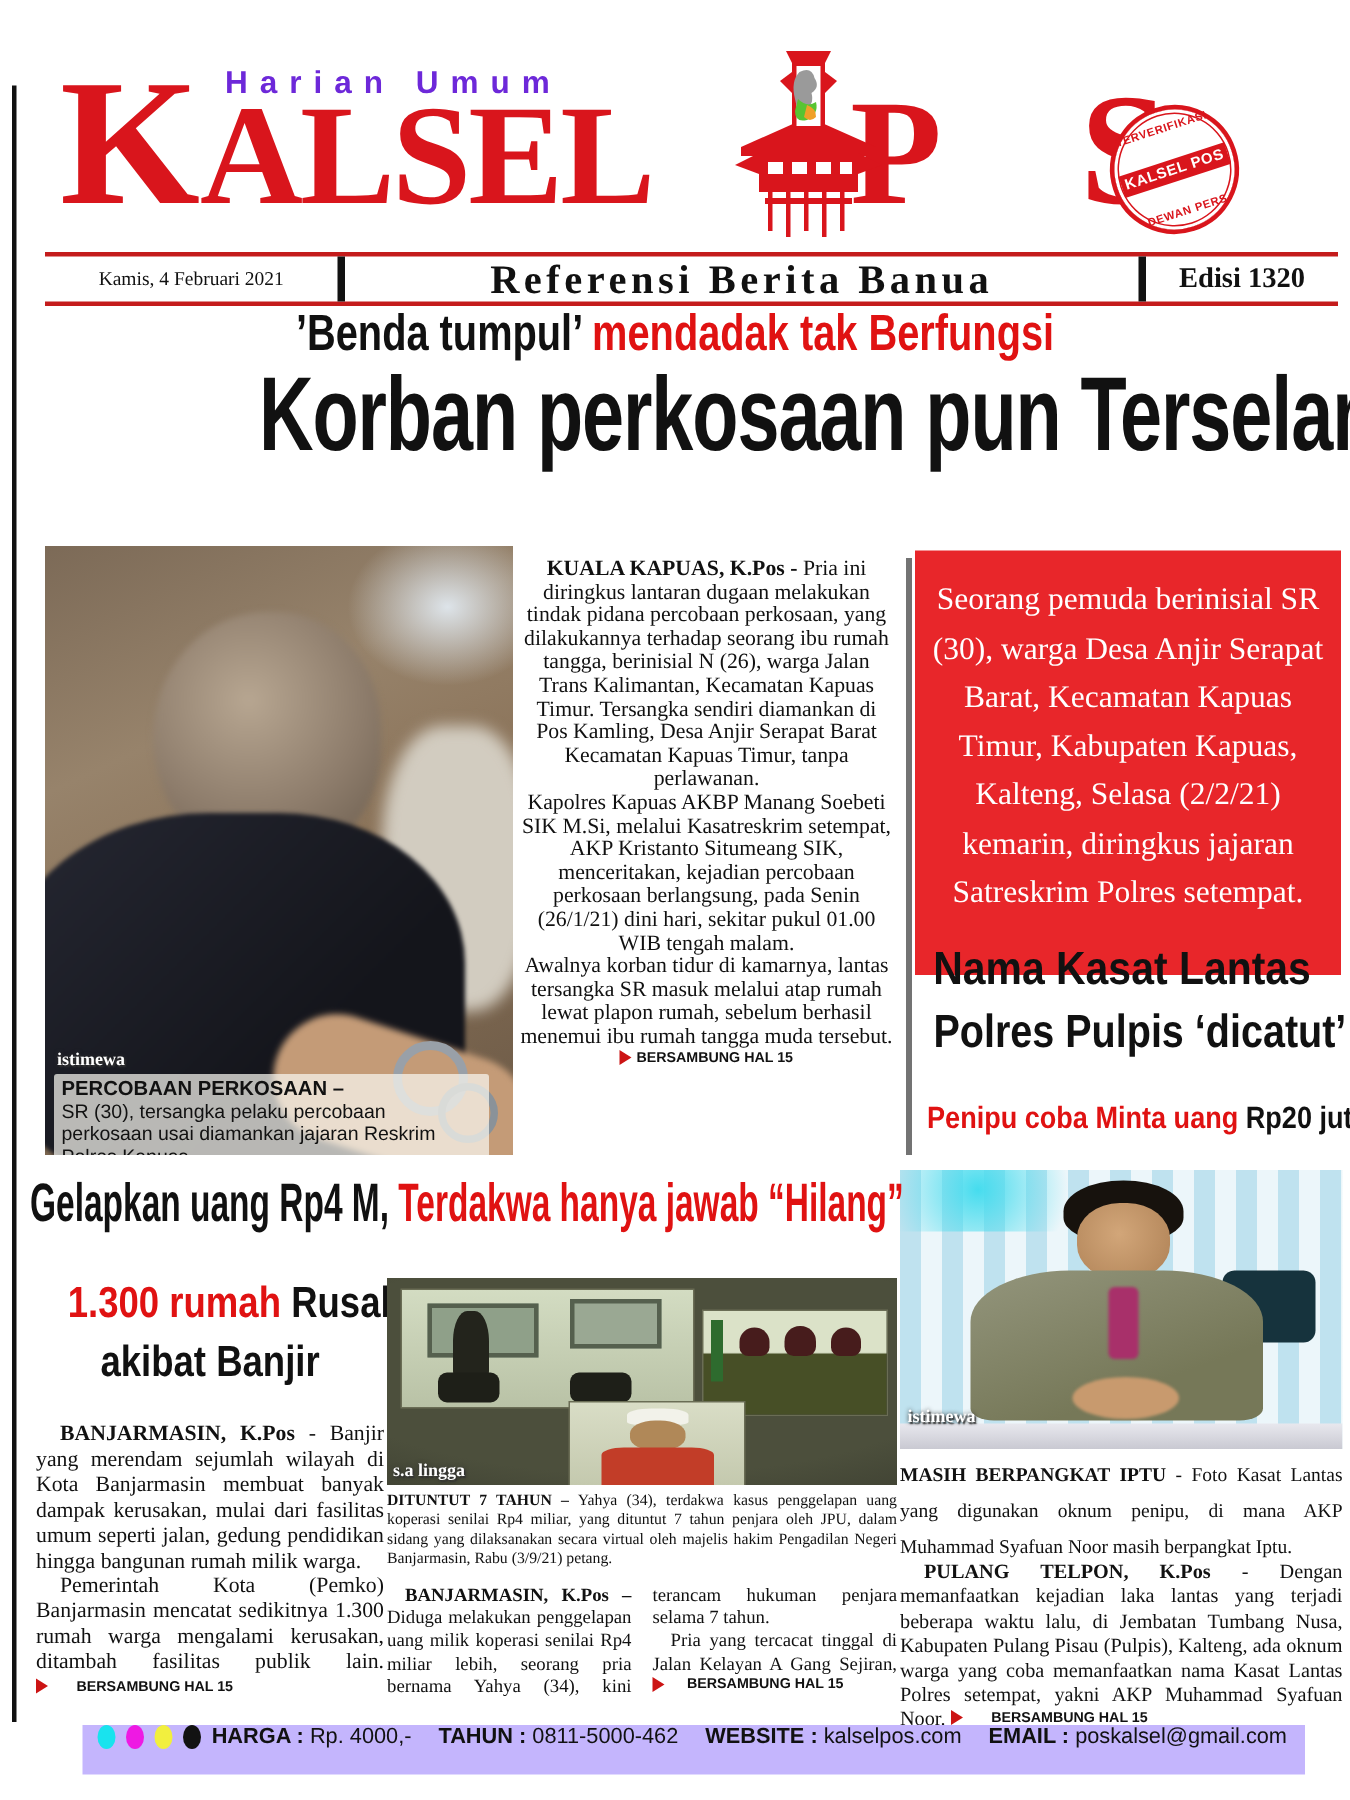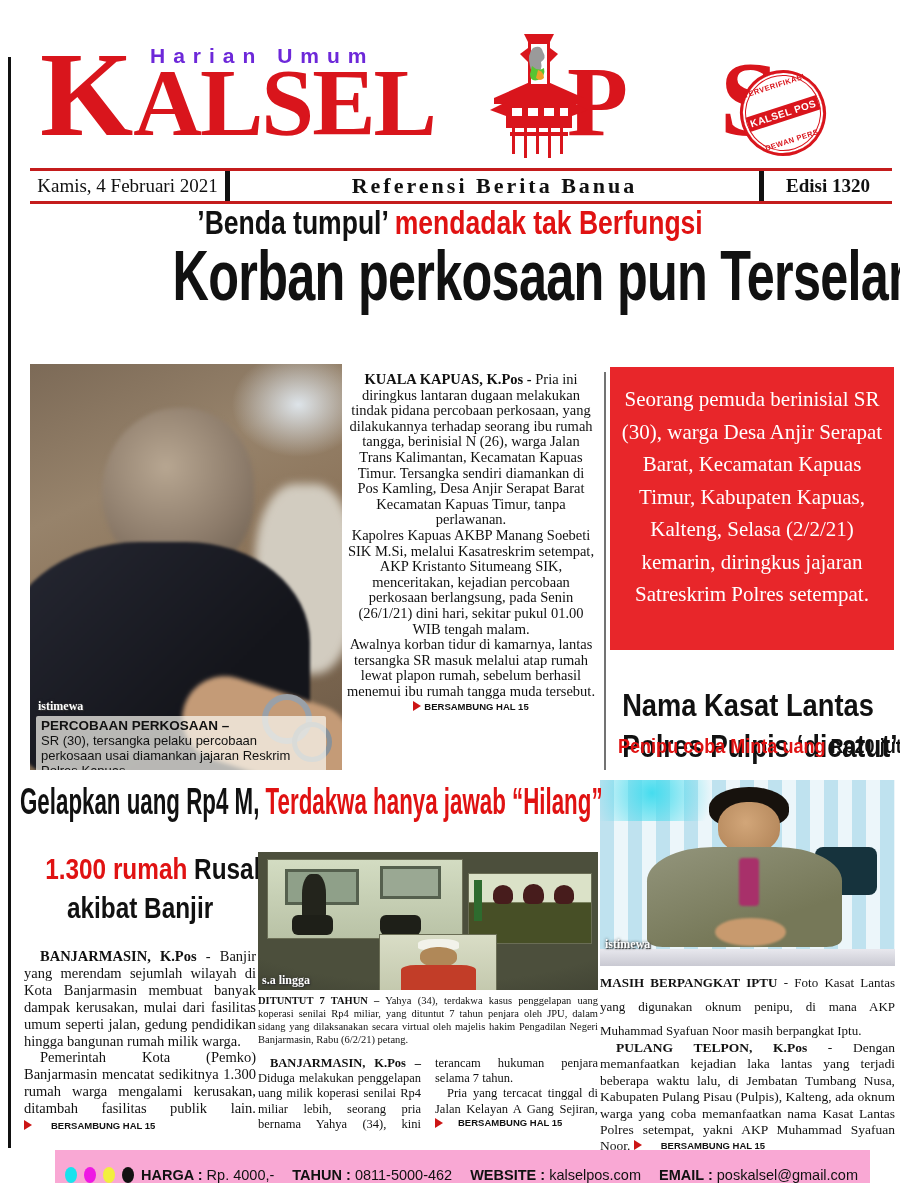--- a/index.html
+++ b/index.html
@@ -74,21 +74,21 @@
   .photo3{background:repeating-linear-gradient(90deg,#bfe2ef 0 14px,#ecf6fa 14px 28px)}
   .p3-sky{left:-10%;top:-8%;width:55%;height:30%;background:radial-gradient(circle,#45dcee,rgba(69,220,238,0) 70%)}
   .p3-mon{left:73%;top:36%;width:21%;height:26%;background:#16333d;border-radius:8px}
   .p3-hair{left:37%;top:4%;width:27%;height:22%;background:#17120d;border-radius:50% 50% 40% 40%}
   .p3-face{left:40%;top:12%;width:21%;height:27%;background:radial-gradient(circle at 45% 40%,#d2a679,#b5885c 80%);border-radius:46%}
   .p3-body{left:16%;top:36%;width:66%;height:54%;background:linear-gradient(160deg,#93957c,#767858 70%);border-radius:34% 34% 8% 8%}
   .p3-lanyard{left:47%;top:42%;width:7%;height:26%;background:#a8306a;border-radius:4px;filter:blur(1px)}
   .p3-hands{left:39%;top:74%;width:24%;height:15%;background:#c89a6e;border-radius:50%;filter:blur(1px)}
   .p3-desk{left:0;bottom:0;width:100%;height:9%;background:linear-gradient(180deg,#e8e8ee,#c9c9d2)}
   
-  .footer{background:#f9a8d4;display:flex;align-items:flex-end;font-family:"Liberation Sans",sans-serif}
+  .footer{background:#c4b5fd;display:flex;align-items:flex-start;font-family:"Liberation Sans",sans-serif}
   .dot{width:16px;height:16px;border-radius:50%;display:inline-block;margin-right:7px}
   .f-item{font-size:14.5px;white-space:nowrap}
   
   .story-p{margin:0;text-indent:16px}
 </style>
 </head>
 <body>
 
 <div class="abs" style="left:8px;top:57px;width:3px;height:1091px;background:#111"></div>
 
@@ -128,23 +128,23 @@
   </svg>
 
   <div class="abs stamp" style="left:740px;top:52px">
     <div class="tiny">TERVERIFIKASI</div>
     <div class="band">KALSEL POS</div>
     <div class="tiny">DEWAN PERS</div>
   </div>
 </div>
 
 <div class="abs datebar" style="left:30px;top:168px;width:862px;height:30px">
-  <div class="cell" style="width:195px;font-size:19px">Kamis, 4 Februari 2021</div>
+  <div class="cell" style="width:195px;font-size:13px">Kamis, 4 Februari 2021</div>
   <div class="sep"></div>
-  <div class="cell b" style="flex:1;font-size:22px;letter-spacing:3px">Referensi Berita Banua</div>
+  <div class="cell b" style="flex:1;font-size:27px;letter-spacing:3px">Referensi Berita Banua</div>
   <div class="sep"></div>
   <div class="cell b" style="width:128px;font-size:19px">Edisi 1320</div>
 </div>
 
 <div class="abs center" style="left:0;top:203px;width:900px">
   <span class="cond sans b" style="font-size:34px;transform:scaleX(.78)">
     <span>’Benda tumpul’</span><span class="redtxt"> mendadak tak Berfungsi</span>
   </span>
 </div>
 <div class="abs center" style="left:0;top:236px;width:900px">
@@ -158,39 +158,39 @@
   <div class="p1-arm"></div>
   <div class="p1-cuff"></div>
   <div class="p1-cuff2"></div>
   <div class="pcredit" style="left:8px;top:335px">istimewa</div>
   <div class="capbox" style="left:6px;top:352px;width:280px">
     <div class="b serif" style="font-size:13.5px">PERCOBAAN PERKOSAAN –</div>
     <div class="serif" style="font-size:13px;line-height:15px">SR (30), tersangka pelaku percobaan perkosaan usai diamankan jajaran Reskrim Polres Kapuas.</div>
   </div>
 </div>
 
-<div class="abs center" style="left:346px;top:372px;width:250px;height:398px;padding-right:8px;border-right:2px solid #737373;
+<div class="abs center" style="left:346px;top:372px;width:250px;height:398px;padding-right:8px;border-right:4px solid #737373;
             font-size:14.5px;line-height:15.6px">
   <p style="margin:0">
     <b>KUALA KAPUAS, K.Pos -</b><span> Pria ini diringkus lantaran dugaan melakukan tindak pidana percobaan perkosaan, yang dilakukannya terhadap seorang ibu  rumah tangga, berinisial N (26), warga Jalan Trans Kalimantan, Kecamatan Kapuas Timur. Tersangka sendiri diamankan di Pos Kamling, Desa Anjir Serapat Barat Kecamatan Kapuas Timur, tanpa perlawanan.</span>
   </p>
   <p style="margin:0">Kapolres Kapuas AKBP Manang Soebeti SIK M.Si, melalui Kasatreskrim setempat, AKP Kristanto Situmeang SIK, menceritakan,  kejadian percobaan perkosaan berlangsung, pada  Senin (26/1/21) dini hari, sekitar pukul 01.00 WIB tengah malam.</p>
   <p style="margin:0">
     <span>Awalnya korban tidur di kamarnya, lantas tersangka SR masuk melalui atap rumah lewat plapon rumah, sebelum berhasil menemui   ibu rumah tangga muda tersebut.</span>
     <span class="cont">
         <span class="tri"></span>
         <span>BERSAMBUNG HAL 15</span>
       </span>
   </p>
 </div>
 
 <div class="abs center" style="left:610px;top:367px;width:284px;height:283px;background:#e8262a;box-sizing:border-box;
             padding:16px 9px;color:#fff;font-size:21px;line-height:32.5px"><span>Seorang pemuda berinisial SR (30), warga Desa Anjir Serapat Barat, Kecamatan Kapuas Timur, Kabupaten Kapuas, Kalteng, Selasa (2/2/21) kemarin, diringkus jajaran Satreskrim Polres setempat.</span></div>
 
-<div class="abs center" style="left:598px;top:688px;width:300px;line-height:36px">
+<div class="abs center" style="left:598px;top:628px;width:300px;line-height:36px">
   <span class="cond sans b" style="font-size:31px;transform:scaleX(.88)">Nama Kasat Lantas</span><br>
   <span class="cond sans b" style="font-size:31px;transform:scaleX(.85)">Polres Pulpis ‘dicatut’</span>
 </div>
 <div class="abs center" style="left:598px;top:734px;width:300px">
   <span class="cond sans b" style="font-size:20.5px;transform:scaleX(.88)">
     <span class="redtxt">Penipu coba Minta uang </span><span>Rp20 juta</span>
   </span>
 </div>
 
 <div class="photo photo3" style="left:600px;top:780px;width:295px;height:186px">
@@ -254,21 +254,21 @@
   <div class="p2-j1"></div>
   <div class="p2-j2"></div>
   <div class="p2-j3"></div>
   <div class="p2-t3"></div>
   <div class="p2-cap"></div>
   <div class="p2-face"></div>
   <div class="p2-shirt"></div>
   <div class="pcredit" style="left:4px;bottom:2px">s.a lingga</div>
 </div>
 <div class="abs just" style="left:258px;top:994px;width:340px;font-size:10.5px;line-height:13px">
-  <b>DITUNTUT 7 TAHUN –</b><span> Yahya (34), terdakwa kasus penggelapan uang koperasi senilai Rp4 miliar, yang dituntut 7 tahun penjara oleh JPU, dalam sidang yang dilaksanakan secara virtual oleh majelis hakim Pengadilan Negeri Banjarmasin, Rabu (6/2/21) petang.</span>
+  <b>DITUNTUT 7 TAHUN –</b><span> Yahya (34), terdakwa kasus penggelapan uang koperasi senilai Rp4 miliar, yang dituntut 7 tahun penjara oleh JPU, dalam sidang yang dilaksanakan secara virtual oleh majelis hakim Pengadilan Negeri Banjarmasin, Rabu (3/9/21) petang.</span>
 </div>
 <div class="abs just" style="left:258px;top:1056px;width:340px;height:92px;column-count:2;column-gap:14px;
             font-size:12.5px;line-height:15.2px">
   <p class="story-p" style="text-indent:12px">
     <b>BANJARMASIN, K.Pos –</b><span> Diduga melakukan penggelapan uang milik koperasi senilai Rp4 miliar lebih, seorang pria bernama Yahya (34), kini terancam hukuman penjara selama 7 tahun.</span>
   </p>
   <p class="story-p" style="text-indent:12px">
     <span>Pria     yang     tercacat tinggal di Jalan Kelayan A Gang Sejiran,</span>
     <span class="cont">
         <span class="tri"></span>

